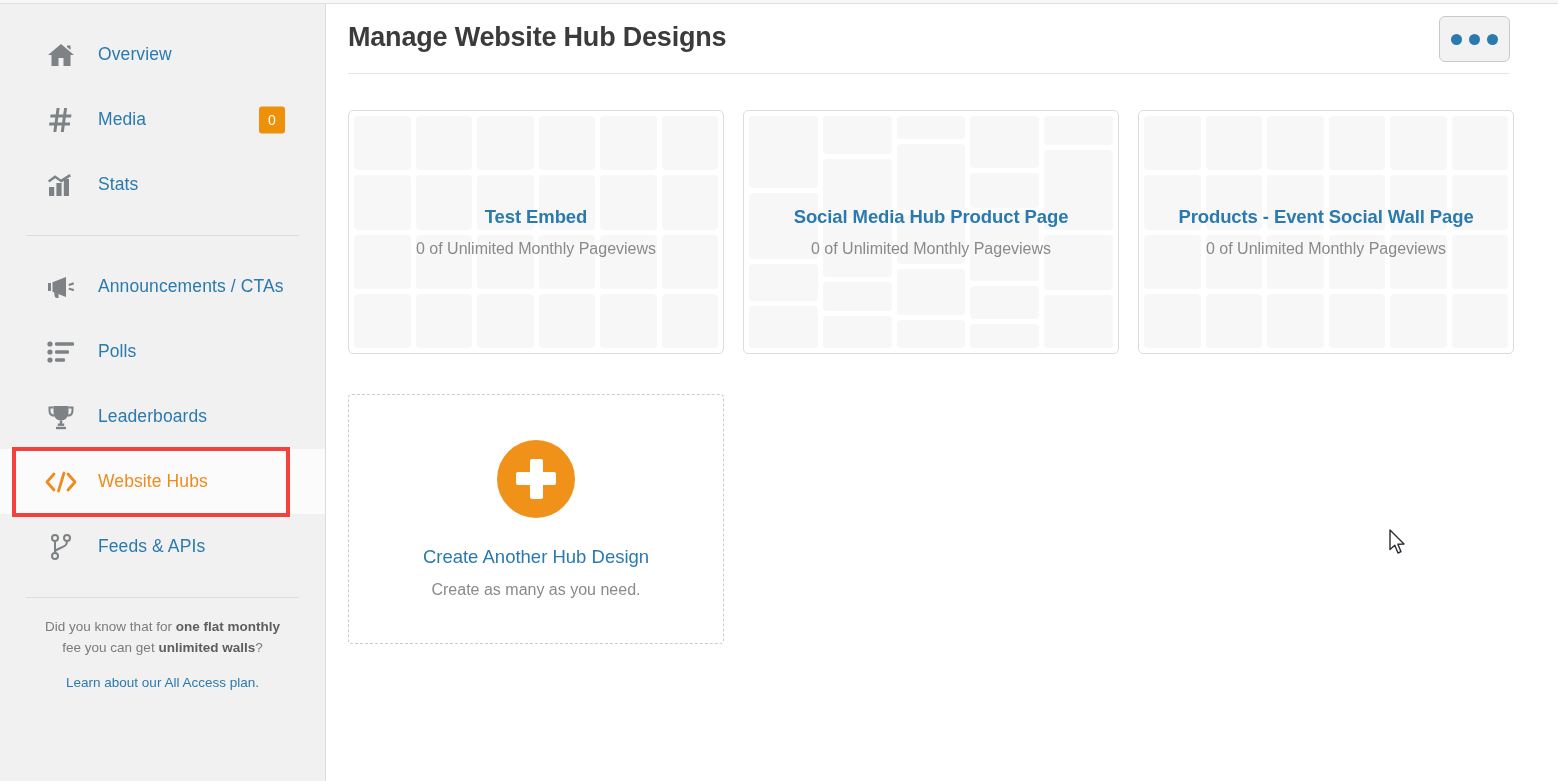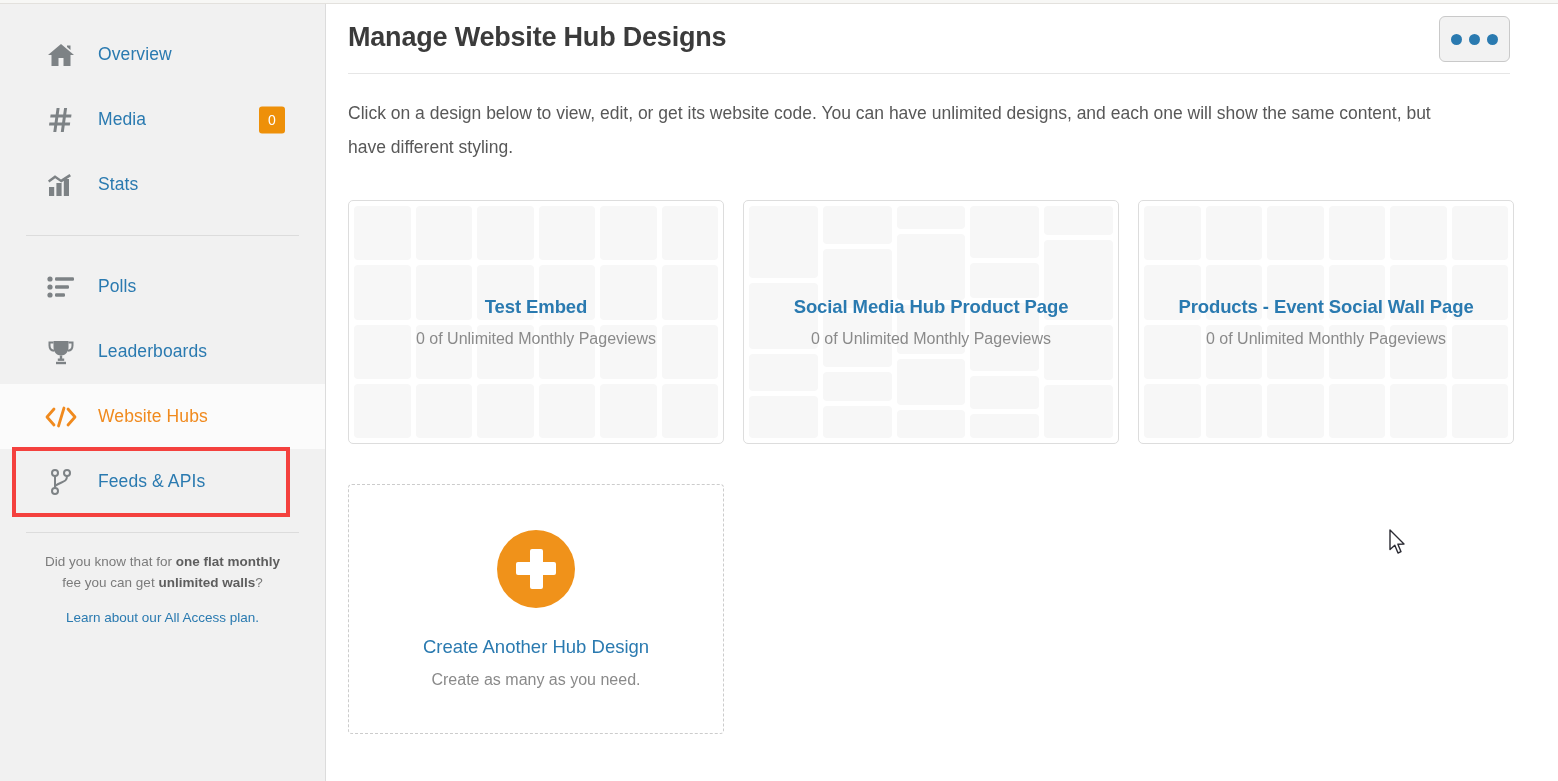--- a/index.html
+++ b/index.html
@@ -339,20 +339,32 @@
         </span>
         <span class="nav-label">Stats</span>
       </div>
 
     </div>
 
     <div class="nav-divider"></div>
 
     <div class="nav-group">
 
+      <div class="nav-item">
+        <span class="nav-icon">
+          <svg width="30" height="24" viewBox="0 0 30 24" fill="currentColor">
+            <path d="M2 8 L2 16 L5 16 L5 8 Z"></path>
+            <path d="M6.5 7.2 L20 2 L20 22 L6.5 16.8 Z"></path>
+            <path d="M8 17 L12.5 18.7 L12.5 23 C12.5 23 9.5 23.6 8.8 21.5 Z"></path>
+            <path d="M22.5 9 L27.5 7.3 L28 9.6 L23 11 Z"></path>
+            <path d="M22.5 14.5 L27.5 16.2 L28 13.9 L23 12.8 Z"></path>
+          </svg>
+        </span>
+        <span class="nav-label">Announcements / CTAs</span>
+      </div>
 
       <div class="nav-item">
         <span class="nav-icon">
           <svg width="28" height="22" viewBox="0 0 28 22" fill="currentColor">
             <circle cx="3" cy="3" r="2.6"></circle>
               <rect x="8" y="1.2" width="19" height="3.6" rx="1.2"></rect>
             <circle cx="3" cy="11" r="2.6"></circle>
               <rect x="8" y="9.2" width="14" height="3.6" rx="1.2"></rect>
             <circle cx="3" cy="19" r="2.6"></circle>
               <rect x="8" y="17.2" width="10" height="3.6" rx="1.2"></rect>
@@ -415,21 +427,20 @@
 
     <div class="page-head">
       <h1 class="page-title">Manage Website Hub Designs</h1>
       <div class="more-btn">
         <span></span>
         <span></span>
         <span></span>
       </div>
     </div>
 
-    <p class="intro">Click on a design below to view, edit, or get its website code. You can have unlimited designs, and each one will show the same content, but have different styling.</p>
 
     <div class="cards">
 
       <div class="card">
         <div class="card-pattern">
           <div class="grid-pat">
             <i></i>
               <i></i>
               <i></i>
               <i></i>

